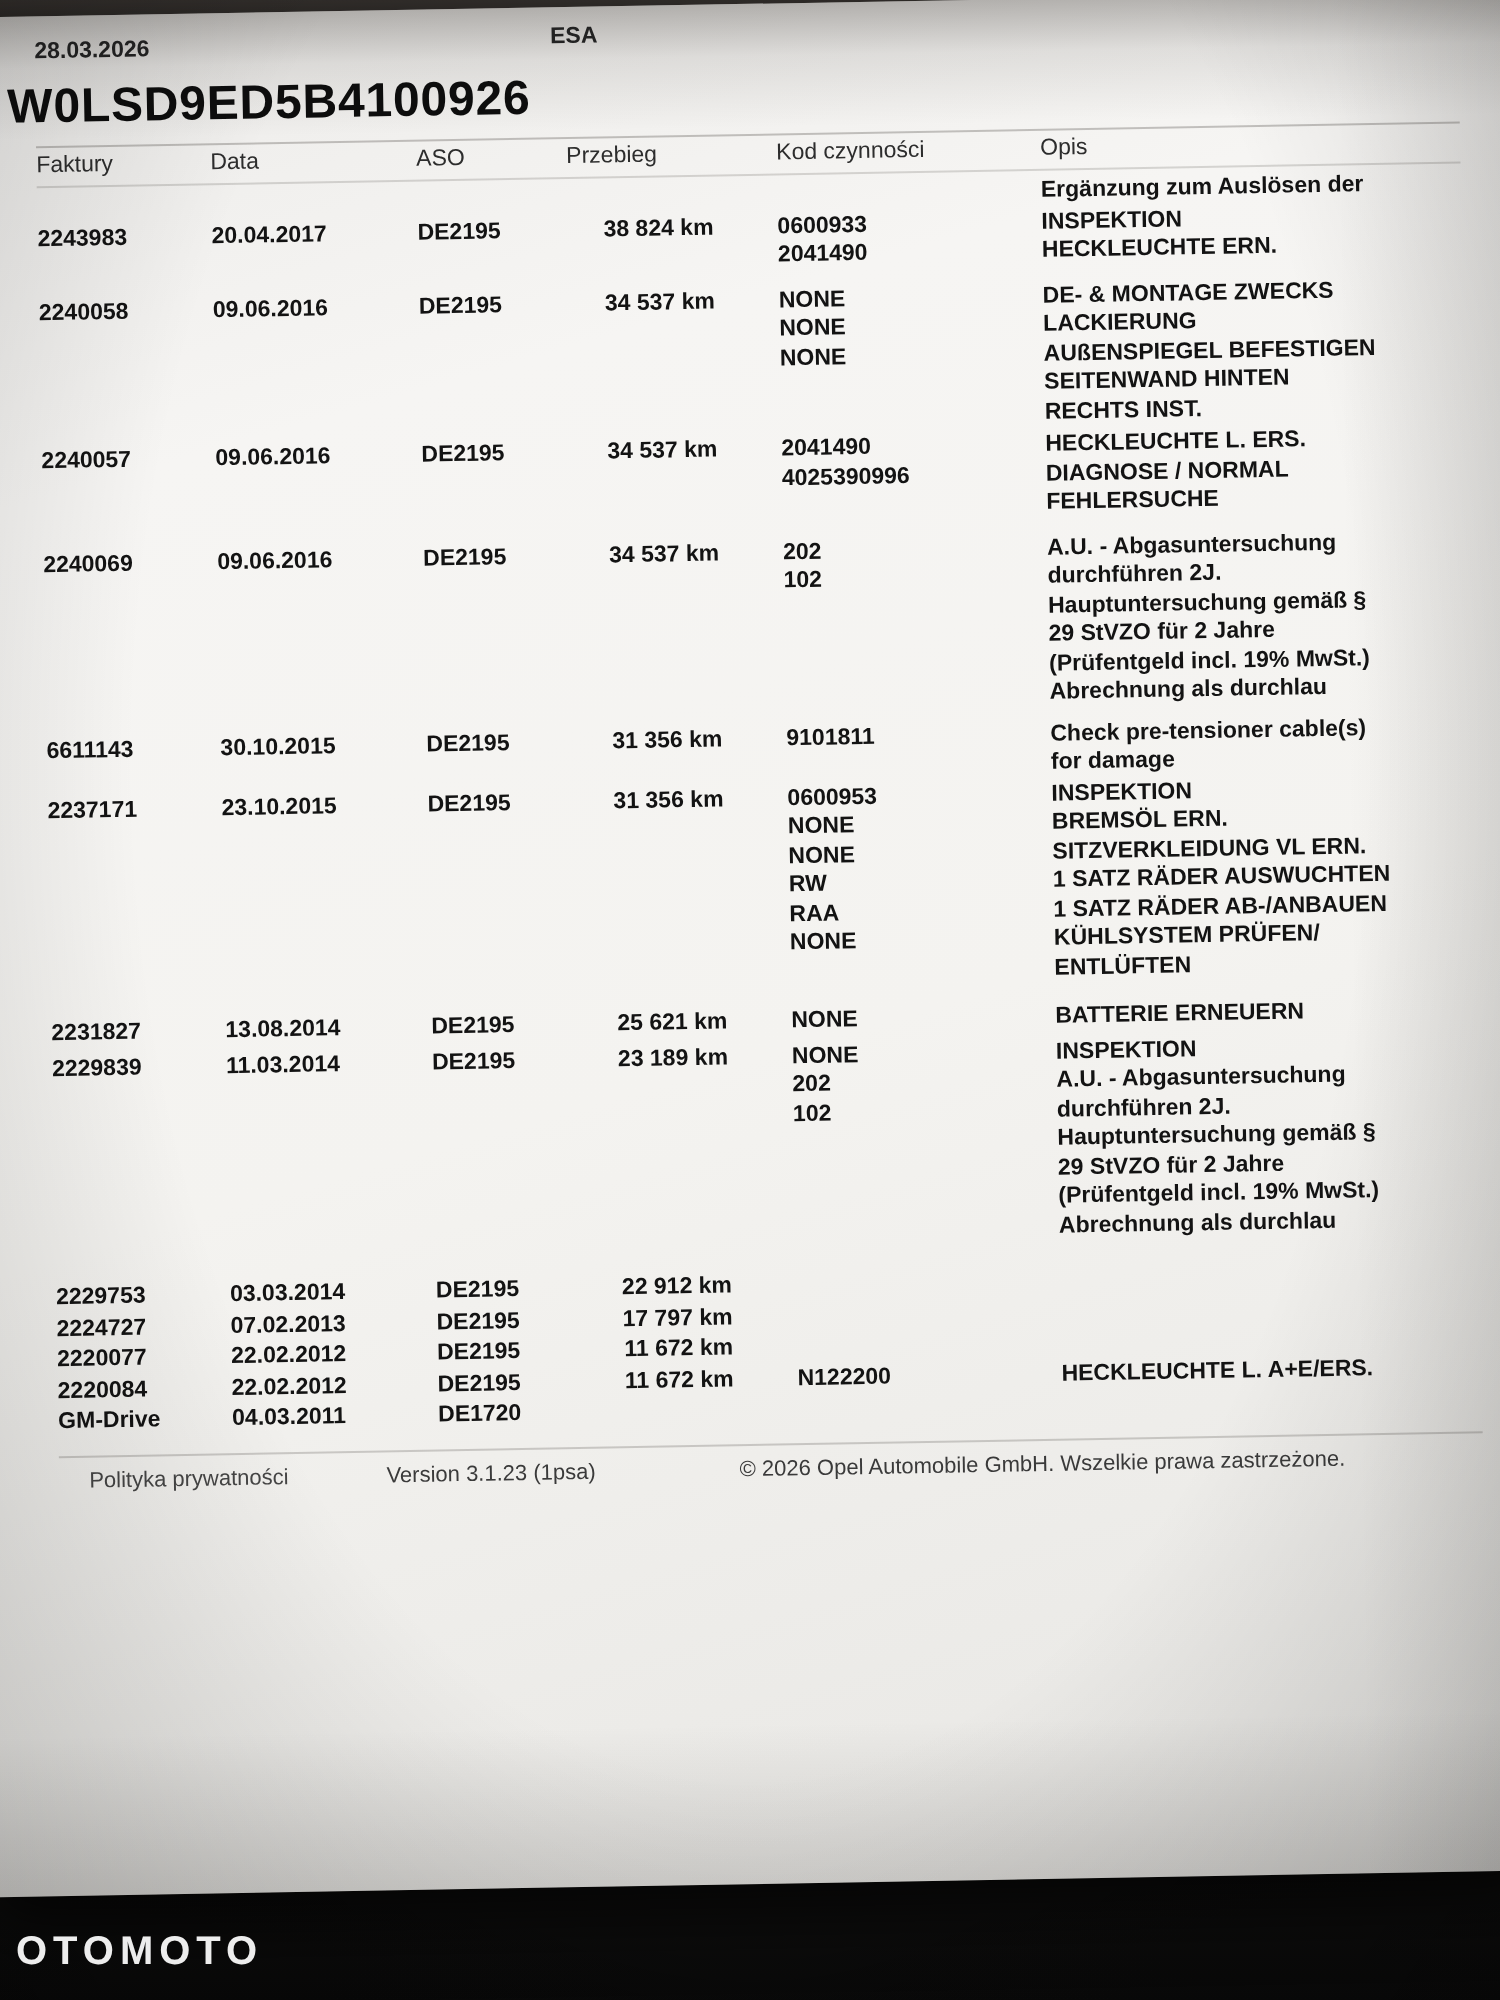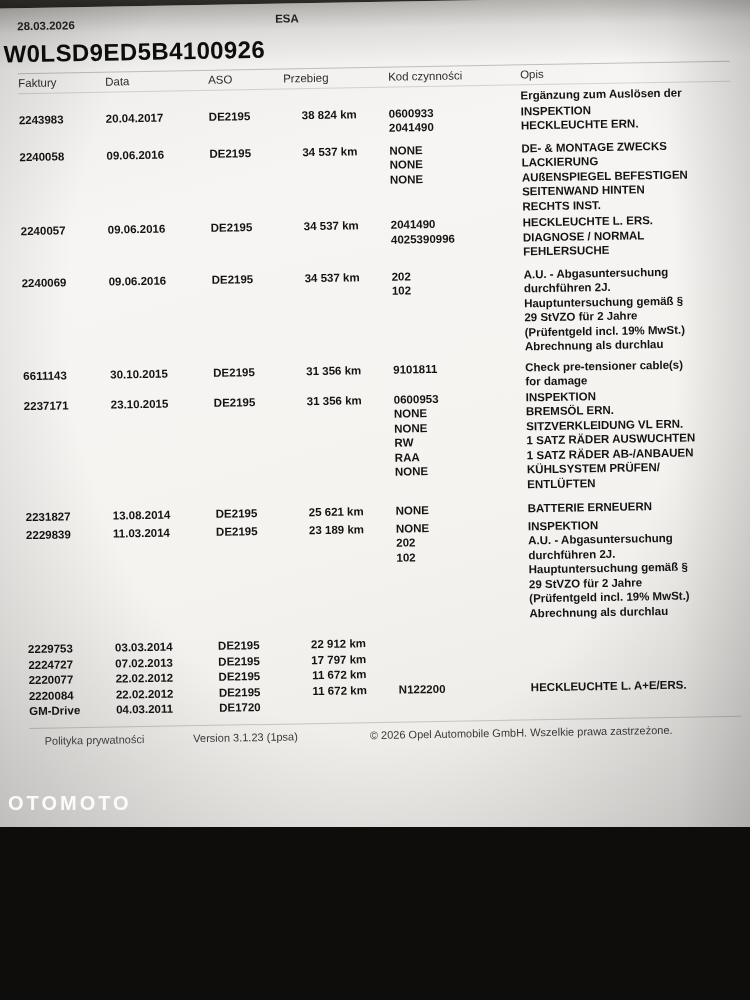--- a/index.html
+++ b/index.html
@@ -3,21 +3,21 @@
 <meta charset="utf-8">
 <style>
   * { box-sizing: border-box; }
   html, body { margin: 0; padding: 0; }
   body {
     width: 750px; height: 1000px;
     font-family: "Liberation Sans", sans-serif;
     background: #0e0d0c;
   }
   .stage {
-    position: relative; width: 750px; height: 827px; overflow: hidden;
+    position: relative; width: 750px; height: 1000px; overflow: hidden;
     background: linear-gradient(180deg, #34302d 0%, #1b1a19 5%, #141312 88%, #090909 100%);
   }
   .stage::after {
     content: ""; position: absolute; inset: 0; z-index: 5; pointer-events: none;
     background: radial-gradient(ellipse at 50% 38%, rgba(0,0,0,0) 58%, rgba(0,0,0,0.20) 100%);
   }
   .paper {
     position: absolute; left: -15px; top: 2px; width: 780px; height: 940px;
     background: linear-gradient(165deg, #ecebe9 0%, #f6f5f3 22%, #f4f3f0 55%, #e7e6e3 100%);
     transform: rotate(-1deg);

